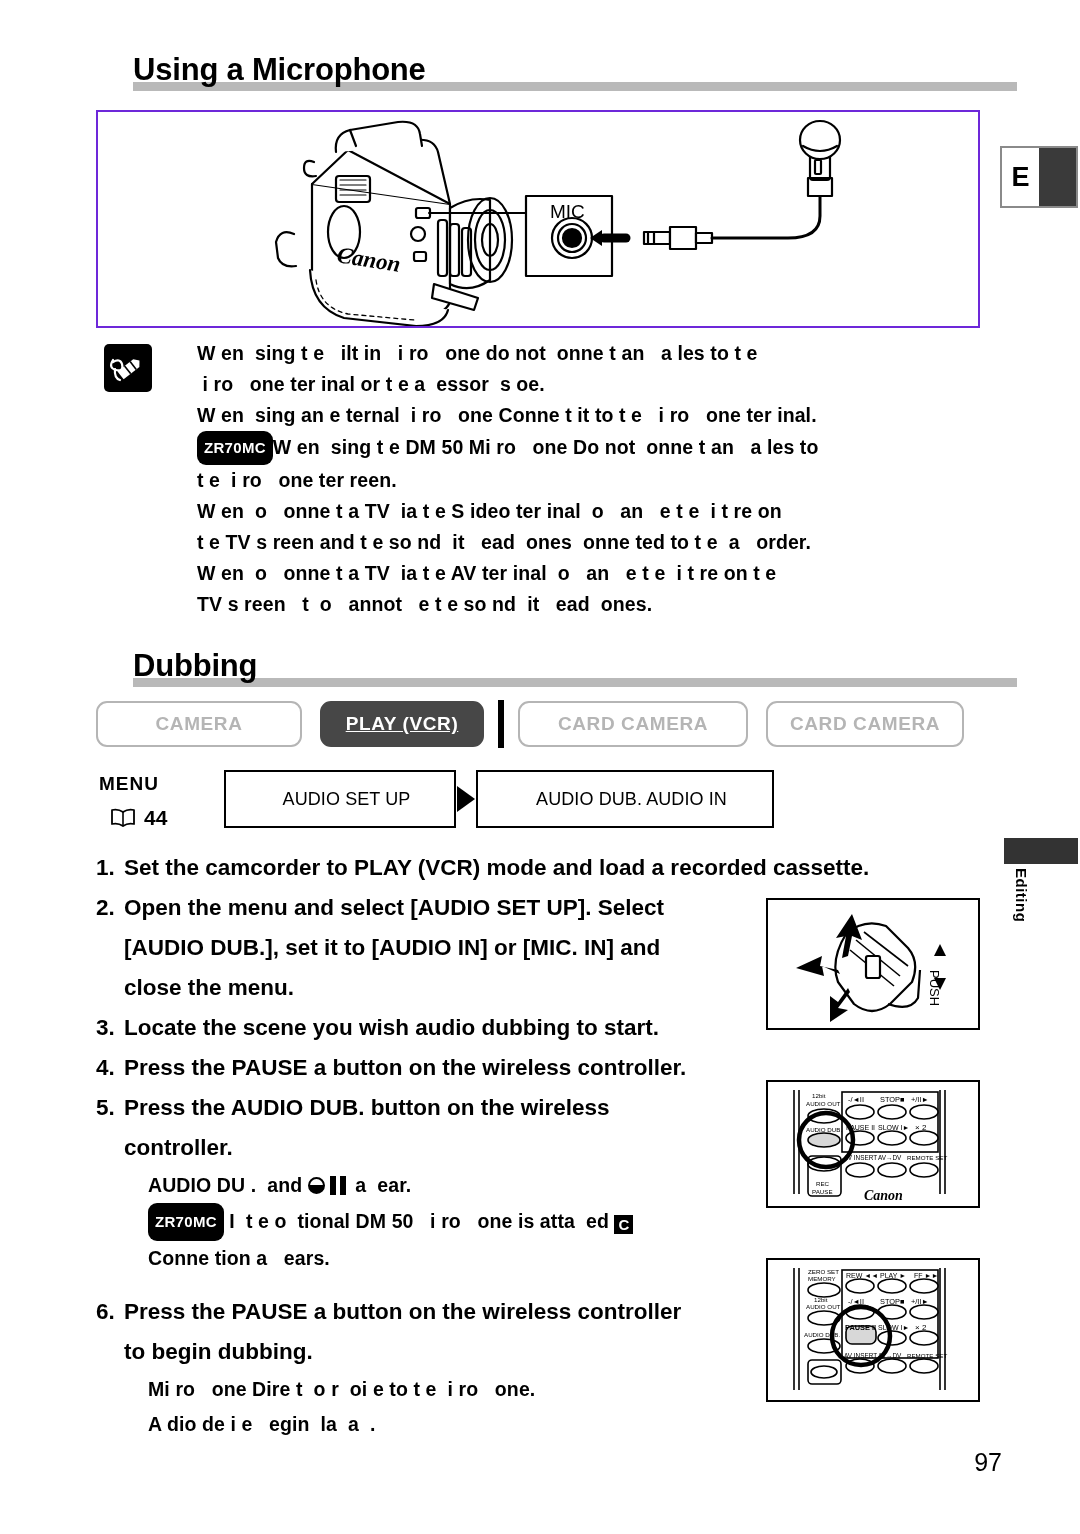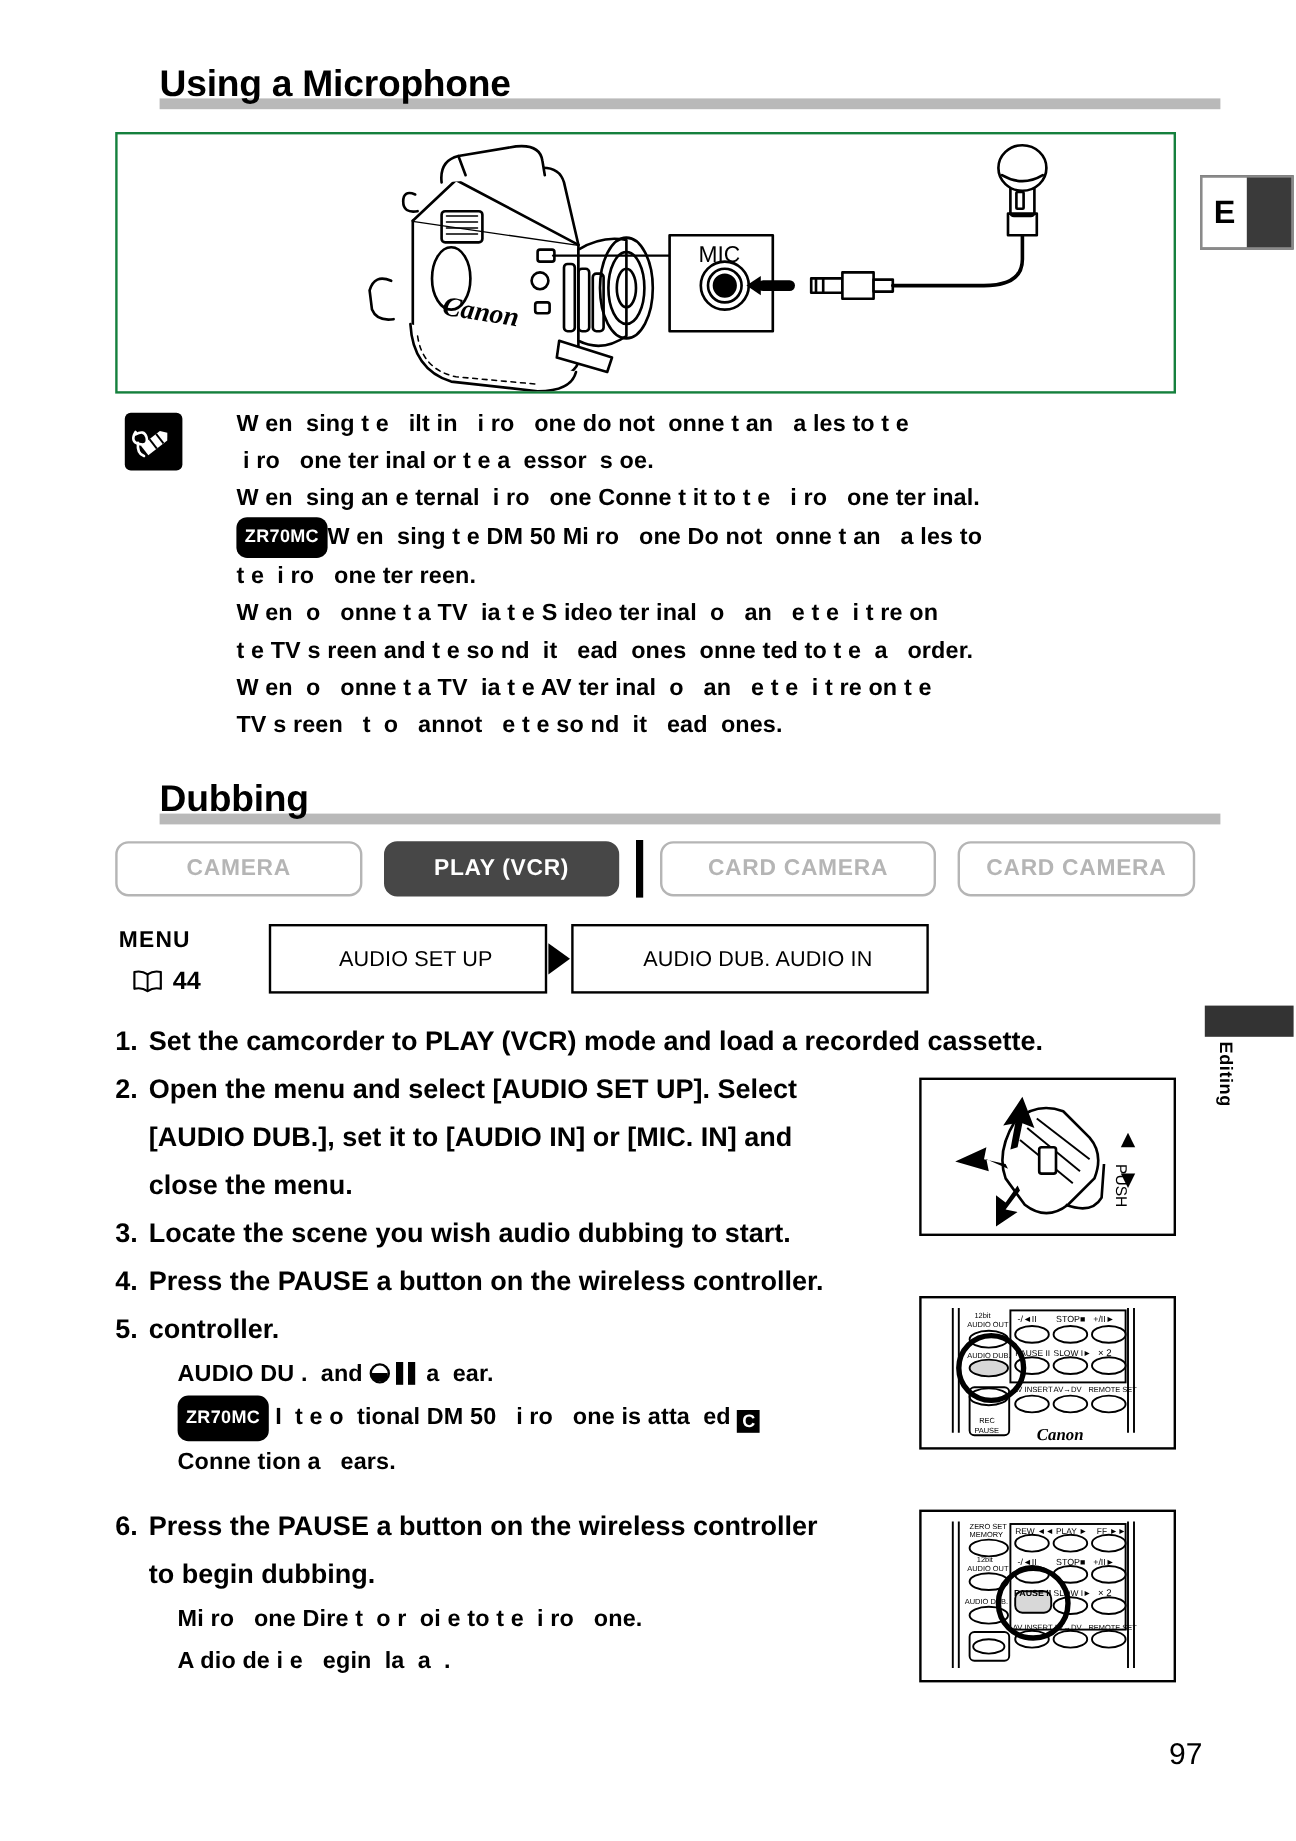--- a/index.html
+++ b/index.html
@@ -19,21 +19,21 @@
     font-size:31px; font-weight:bold; letter-spacing:-0.2px;
     position:relative; z-index:2; background:transparent;
     display:inline-block; padding-right:6px;
   }
   .sec-head .rule {
     position:absolute; left:0; height:9px; background:#b9b9b9; z-index:1;
   }
 
   
   .illus-box {
-    position:absolute; border:2px solid #15803d; background:#fff;padding-left:32px;
+    position:absolute; border:2px solid #6d28d9; background:#fff;
   }
 
   
   .e-tab {
     position:absolute; left:1000px; top:146px; width:78px; height:62px;
     border:2px solid #8a8a8a; background:#3a3a3a; display:flex;
   }
   .e-tab .white { width:50%; background:#fff; display:flex; align-items:center; justify-content:center;
     font-size:27px; font-weight:bold; }
 
@@ -226,21 +226,21 @@
 
 <div class="sec-head" style="left:96px; top:648px; width:884px; height:44px;">
   <div class="rule" style="top:30px; width:884px;"></div>
   <span class="txt">Dubbing</span>
 </div>
 
 <div class="chips">
   <div class="chip" style="width:206px; margin-right:18px;">
     <span>CAMERA</span>
   </div>
-  <div class="chip active" style="width:196px;">
+  <div class="chip active" style="width:164px;text-decoration:underline;">
     <span>PLAY (VCR)</span>
   </div>
   <div class="chip-sep"></div>
   <div class="chip" style="width:230px; margin-right:18px;">
     <span>CARD CAMERA</span>
   </div>
   <div class="chip" style="width:198px;">
     <span>CARD CAMERA</span>
   </div>
 </div>
@@ -294,20 +294,21 @@
   <div class="step">
     <div class="num">4.</div>
     <div class="body">
       <div>Press the PAUSE a  button on the wireless controller.</div>
     </div>
   </div>
 
   <div class="step">
     <div class="num">5.</div>
     <div class="body" style="max-width:610px;">
+      <div>Press the AUDIO DUB. button on the wireless</div>
       <div>controller.</div>
     </div>
   </div>
 
   <div class="sub">
     <div class="ln"><span>AUDIO DU .  and </span><span class="glyph-recpause"><i class="half"></i><i class="b1"></i><i class="b2"></i></span><span> a  ear.</span></div>
     <div class="ln"><span class="badge-zr">ZR70MC</span><span> I  t e o  tional DM 50   i ro   one is atta  ed </span><span class="badge-c">C</span></div>
     <div class="ln">Conne tion a   ears.</div>
   </div>
 

